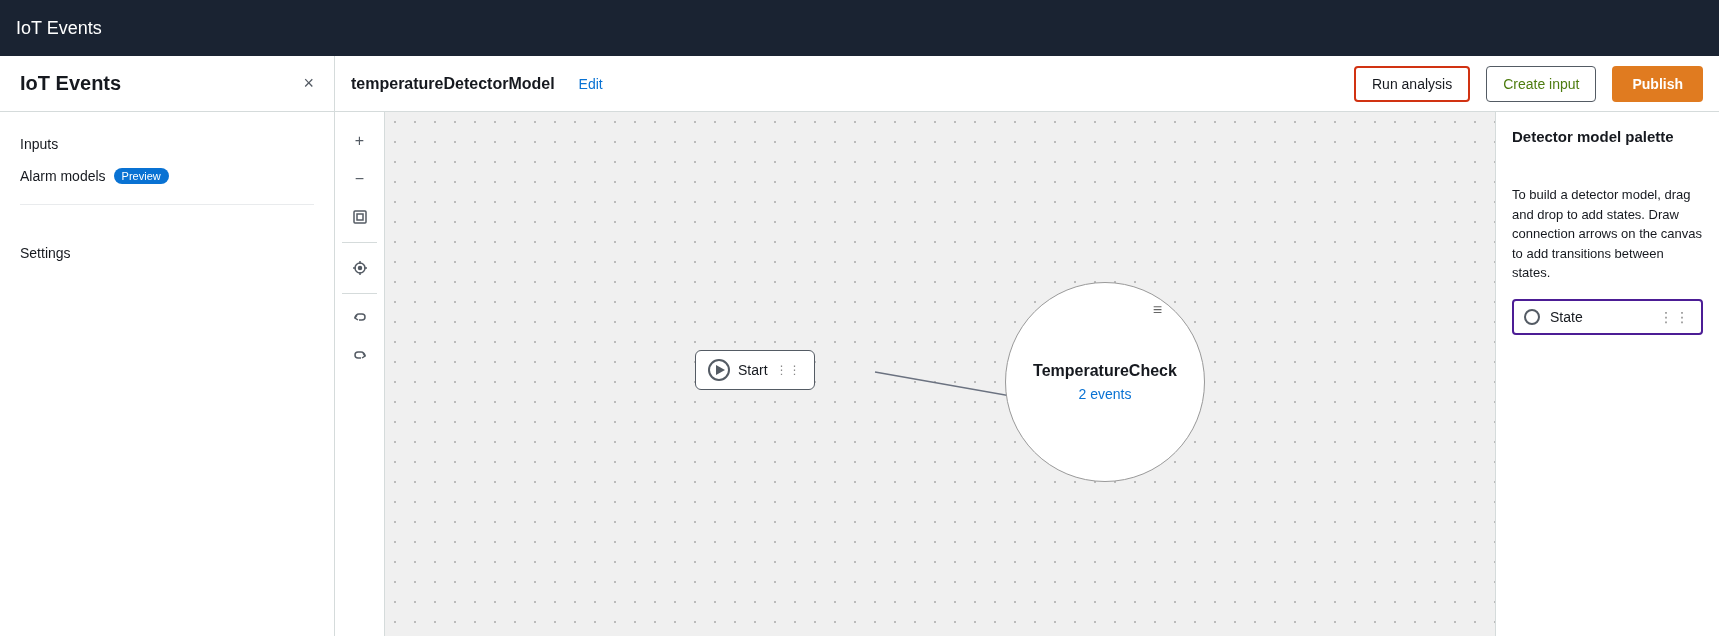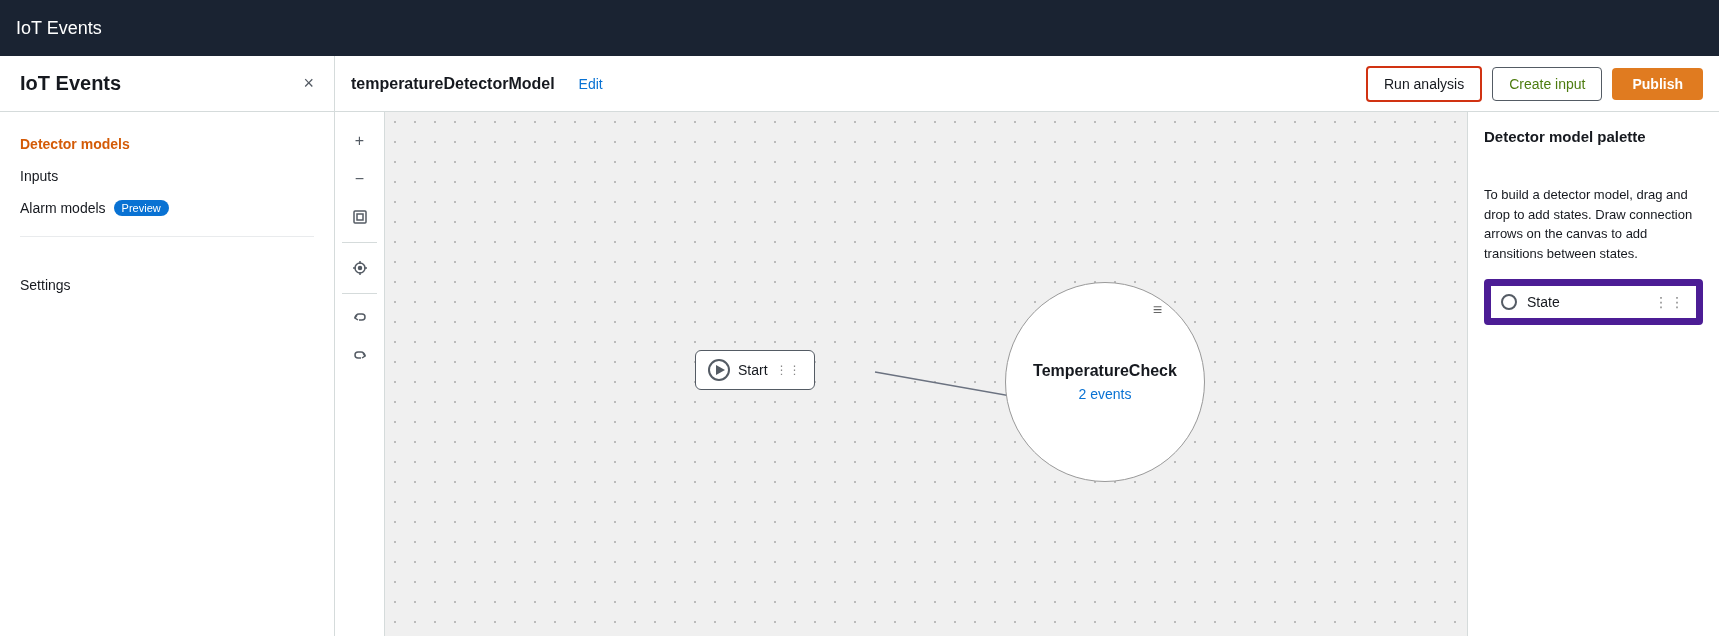--- a/index.html
+++ b/index.html
@@ -119,22 +119,21 @@
       color: #16191f;
     }
     .edit-link {
       color: #0972d3;
       font-size: 14px;
       cursor: pointer;
       text-decoration: none;
     }
     .header-buttons {
       display: flex;
-      align-items: center;
-      gap: 10px;
+      gap: 16px;
     }
     .btn-run-analysis {
       padding: 8px 16px;
       background: #fff;
       border: 2px solid #d13212;
       border-radius: 4px;
       color: #16191f;
       font-size: 14px;
       cursor: pointer;
       font-weight: 500;
@@ -289,21 +288,21 @@
       position: absolute;
       top: 0;
       left: 0;
       width: 100%;
       height: 100%;
       pointer-events: none;
     }
 
     
     #right-panel {
-      width: 252px;
+      width: 224px;
       background: #fff;
       border-left: 1px solid #d5dbdb;
       display: flex;
       flex-direction: column;
       flex-shrink: 0;
       padding: 16px;
     }
     .panel-title {
       font-size: 15px;
       font-weight: 700;
@@ -315,21 +314,21 @@
       color: #16191f;
       line-height: 1.5;
       margin-bottom: 16px;
       margin-top: 28px;
     }
     .palette-item {
       display: flex;
       align-items: center;
       gap: 10px;
       padding: 8px 10px;
-      border: 7px solid #4c1d95;
+      border: 2px solid #4c1d95;
       border-radius: 4px;
       cursor: grab;
       background: #fff;
     }
     .palette-item-radio {
       width: 16px;
       height: 16px;
       border: 2px solid #545b64;
       border-radius: 50%;
       flex-shrink: 0;
@@ -353,23 +352,20 @@
 </div>
 
 <div id="main">
 
   <div id="sidebar">
     <div class="sidebar-header">
       <span class="app-title-sidebar">IoT Events</span>
       <button class="close-btn">×</button>
     </div>
     <div class="nav-section">
-      <div class="nav-item active">
-        <span>Detector models</span>
-      </div>
       <div class="nav-item">
         <span>Inputs</span>
       </div>
       <div class="nav-item">
         <span>Alarm models</span>
         <span class="badge">Preview</span>
       </div>
     </div>
     <hr class="nav-divider">
     <div class="nav-section">

